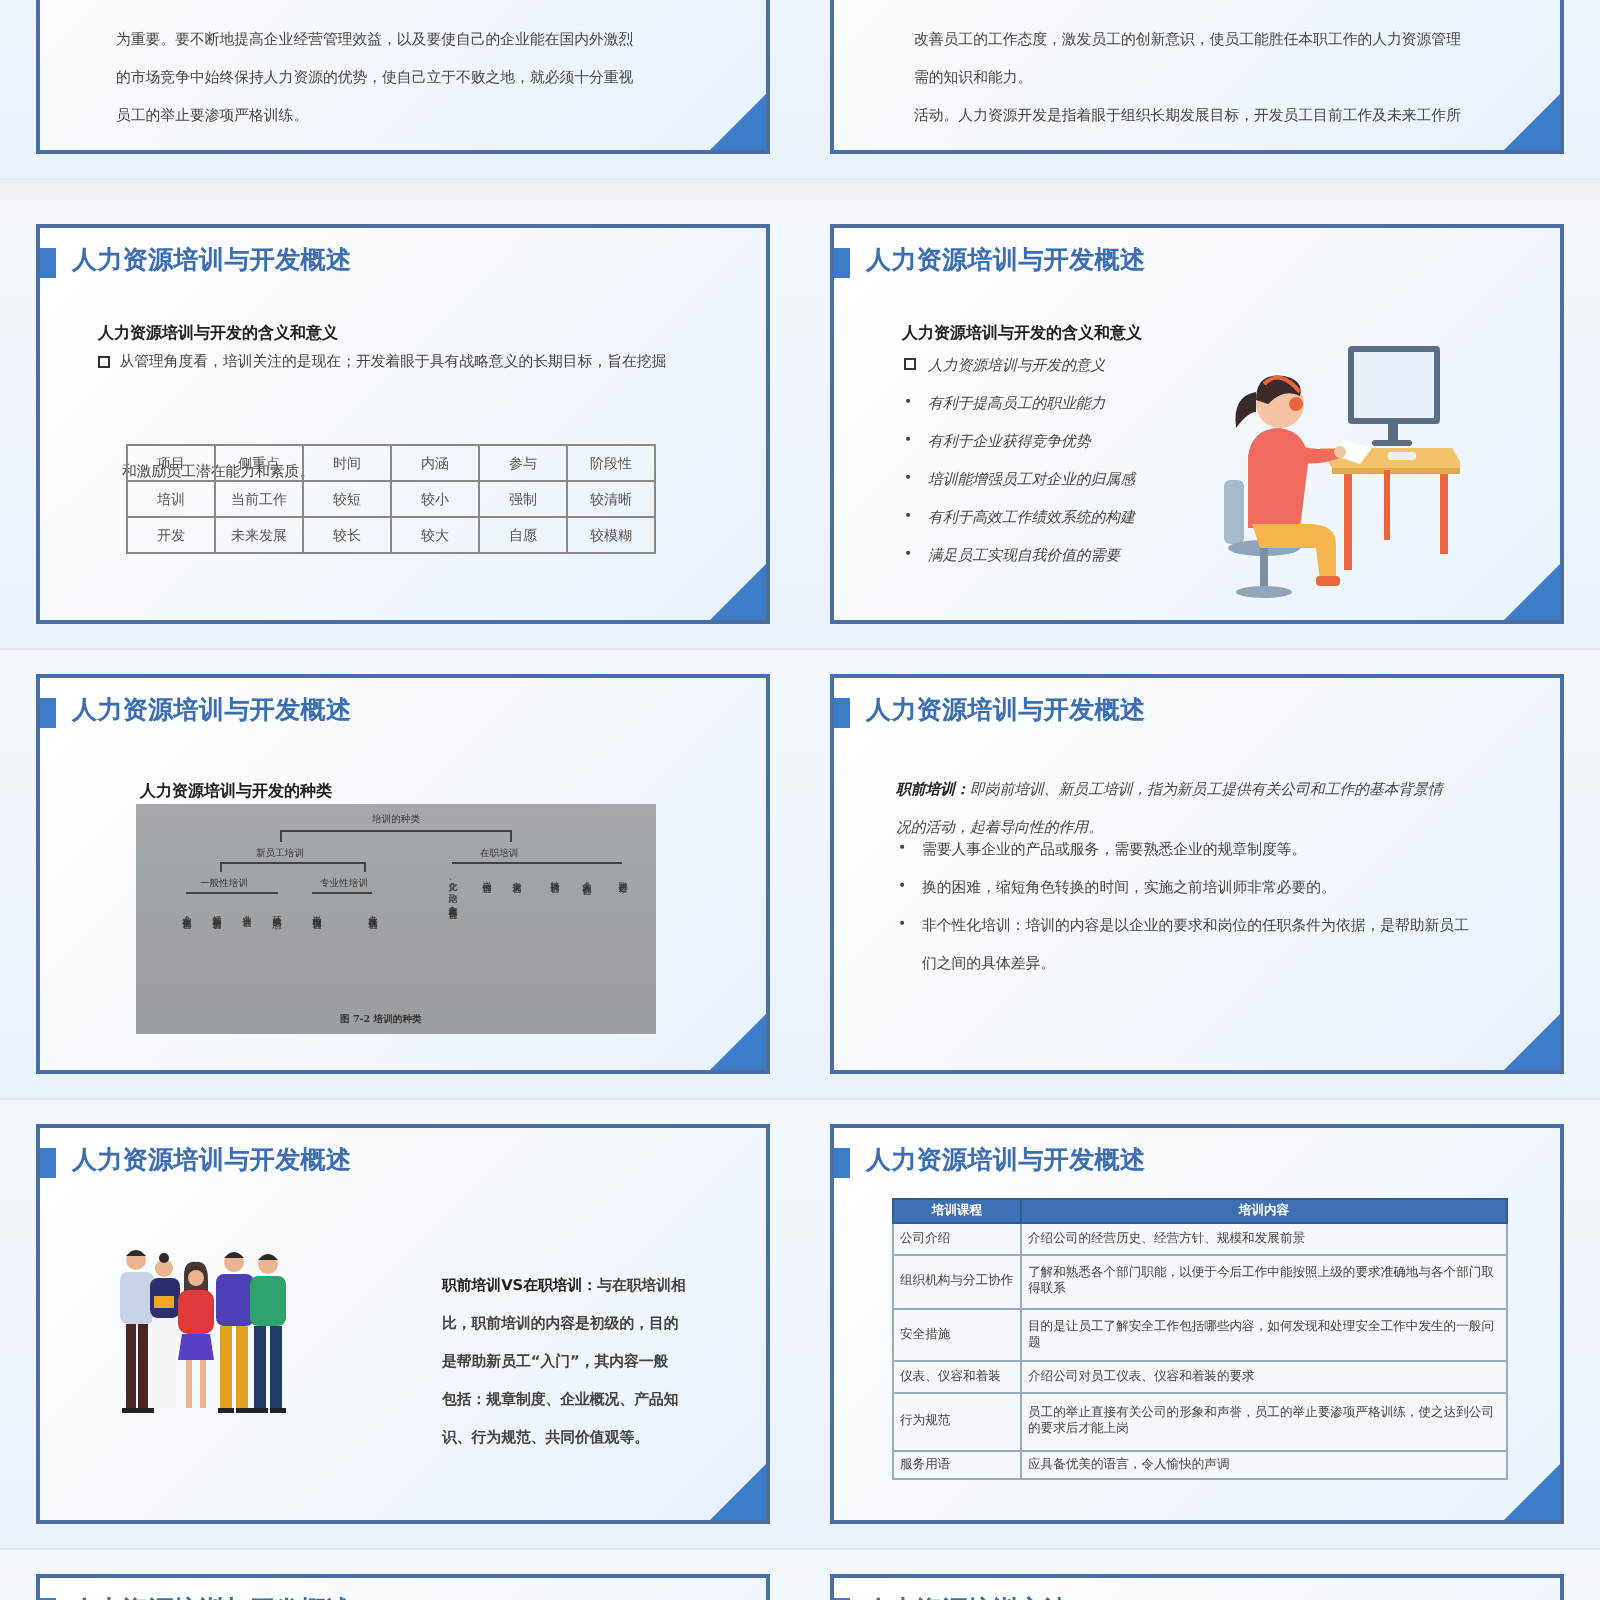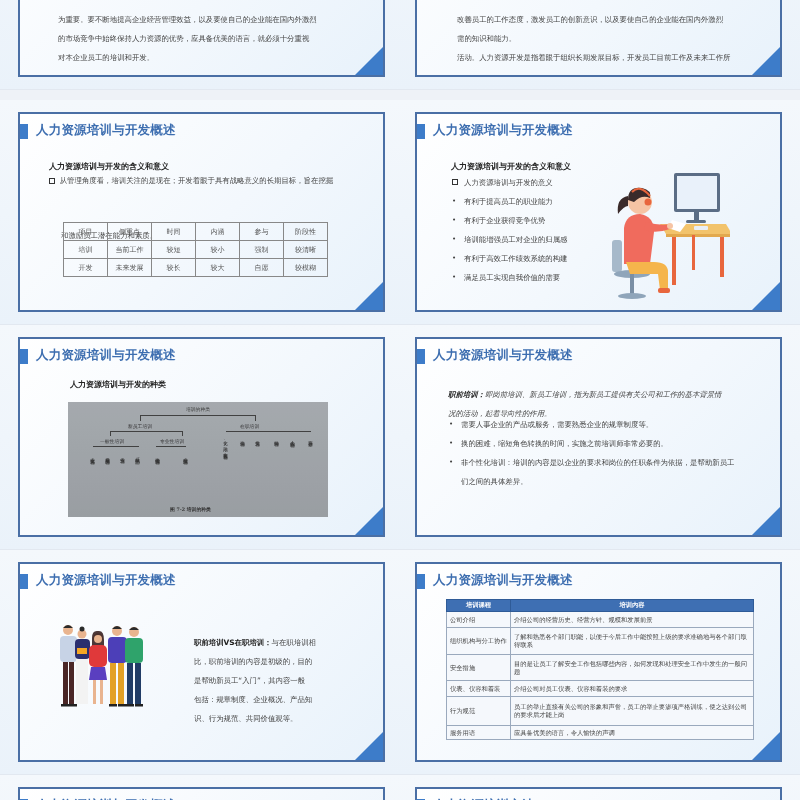--- a/index.html
+++ b/index.html
@@ -147,31 +147,31 @@
   }
   .photo .line { position: absolute; background: #3a3a3a; }
 </style>
 </head>
 <body>
 
 <div class="cell" style="left:0;top:-135px;">
   <div class="frame">
     <div class="body-text" style="left:38px;top:131px;width:320px;">
       <div>为重要。要不断地提高企业经营管理效益，以及要使自己的企业能在国内外激烈</div>
-      <div>的市场竞争中始终保持人力资源的优势，应具备优美的语言，就必须十分重视</div>
-      <div>对本企业员工的培训和开发。</div>
+      <div>的市场竞争中始终保持人力资源的优势，使自己立于不败之地，就必须十分重视</div>
+      <div>员工的举止要渗项严格训练。</div>
     </div>
     <div class="corner"></div>
   </div>
 </div>
 
 <div class="cell right" style="left:400px;top:-135px;">
   <div class="frame">
     <div class="body-text" style="left:40px;top:131px;width:320px;">
-      <div>改善员工的工作态度，激发员工的创新意识，以及要使自己的企业能在国内外激烈</div>
+      <div>改善员工的工作态度，激发员工的创新意识，使员工能胜任本职工作的人力资源管理</div>
       <div>需的知识和能力。</div>
       <div>活动。人力资源开发是指着眼于组织长期发展目标，开发员工目前工作及未来工作所</div>
     </div>
     <div class="corner"></div>
   </div>
 </div>
 
 <div class="cell" style="left:0;top:100px;">
   <div class="frame">
     <div class="title-bar"></div>
@@ -211,21 +211,21 @@
       </table>
     <div class="corner"></div>
   </div>
 </div>
 
 <div class="cell right" style="left:400px;top:100px;">
   <div class="frame">
     <div class="title-bar"></div>
     <div class="title">人力资源培训与开发概述</div>
     <div class="subtitle" style="left:34px;top:47px;">人力资源培训与开发的含义和意义</div>
-    <ul class="bullets" style="left:34px;top:59px;">
+    <ul class="bullets" style="left:34px;top:59px;font-style:italic;">
       <li><span class="mark"><span class="sq"></span></span><span>人力资源培训与开发的意义</span></li>
       <li><span class="mark">•</span><span>有利于提高员工的职业能力</span></li>
       <li><span class="mark">•</span><span>有利于企业获得竞争优势</span></li>
       <li><span class="mark">•</span><span>培训能增强员工对企业的归属感</span></li>
       <li><span class="mark">•</span><span>有利于高效工作绩效系统的构建</span></li>
       <li><span class="mark">•</span><span>满足员工实现自我价值的需要</span></li>
     </ul>
     <svg style="position:absolute;left:193px;top:48px;" width="120" height="140" viewBox="0 0 120 140">
 
       <rect x="64" y="11" width="46" height="39" rx="2" fill="#5b6d85"></rect>
@@ -262,21 +262,21 @@
       <circle cx="38" cy="40" r="3.5" fill="#e8663d"></circle>
     </svg>
     <div class="corner"></div>
   </div>
 </div>
 
 <div class="cell" style="left:0;top:325px;">
   <div class="frame">
     <div class="title-bar"></div>
     <div class="title">人力资源培训与开发概述</div>
-    <div class="subtitle" style="left:50px;top:40px;">人力资源培训与开发的种类</div>
+    <div class="subtitle" style="left:50px;top:51px;">人力资源培训与开发的种类</div>
     <div class="photo" style="left:48px;top:63px;width:260px;height:115px;">
       <div class="lbl" style="left:118px;top:4px;">培训的种类</div>
       <div class="line" style="left:72px;top:13px;width:115px;height:1px;"></div>
       <div class="line" style="left:72px;top:13px;width:1px;height:6px;"></div>
       <div class="line" style="left:187px;top:13px;width:1px;height:6px;"></div>
       <div class="lbl" style="left:60px;top:21px;">新员工培训</div>
       <div class="lbl" style="left:172px;top:21px;">在职培训</div>
       <div class="line" style="left:42px;top:29px;width:72px;height:1px;"></div>
       <div class="line" style="left:42px;top:29px;width:1px;height:5px;"></div>
       <div class="line" style="left:114px;top:29px;width:1px;height:5px;"></div>
@@ -370,21 +370,21 @@
 
       <g fill="#222">
           <rect x="7" y="82" width="8" height="2.5"></rect>
           <rect x="15" y="82" width="8" height="2.5"></rect>
           <rect x="55" y="82" width="8" height="2.5"></rect>
           <rect x="64" y="82" width="8" height="2.5"></rect>
           <rect x="72" y="82" width="8" height="2.5"></rect>
           <rect x="81" y="82" width="8" height="2.5"></rect>
         </g>
     </svg>
-    <div class="body-text" style="left:174px;top:69px;width:135px;">
+    <div class="body-text" style="left:201px;top:69px;width:135px;font-weight:bold;">
       <div><b>职前培训VS在职培训：</b><span>与在职培训相</span></div>
       <div>比，职前培训的内容是初级的，目的</div>
       <div>是帮助新员工“入门”，其内容一般</div>
       <div>包括：规章制度、企业概况、产品知</div>
       <div>识、行为规范、共同价值观等。</div>
     </div>
     <div class="corner"></div>
   </div>
 </div>
 

